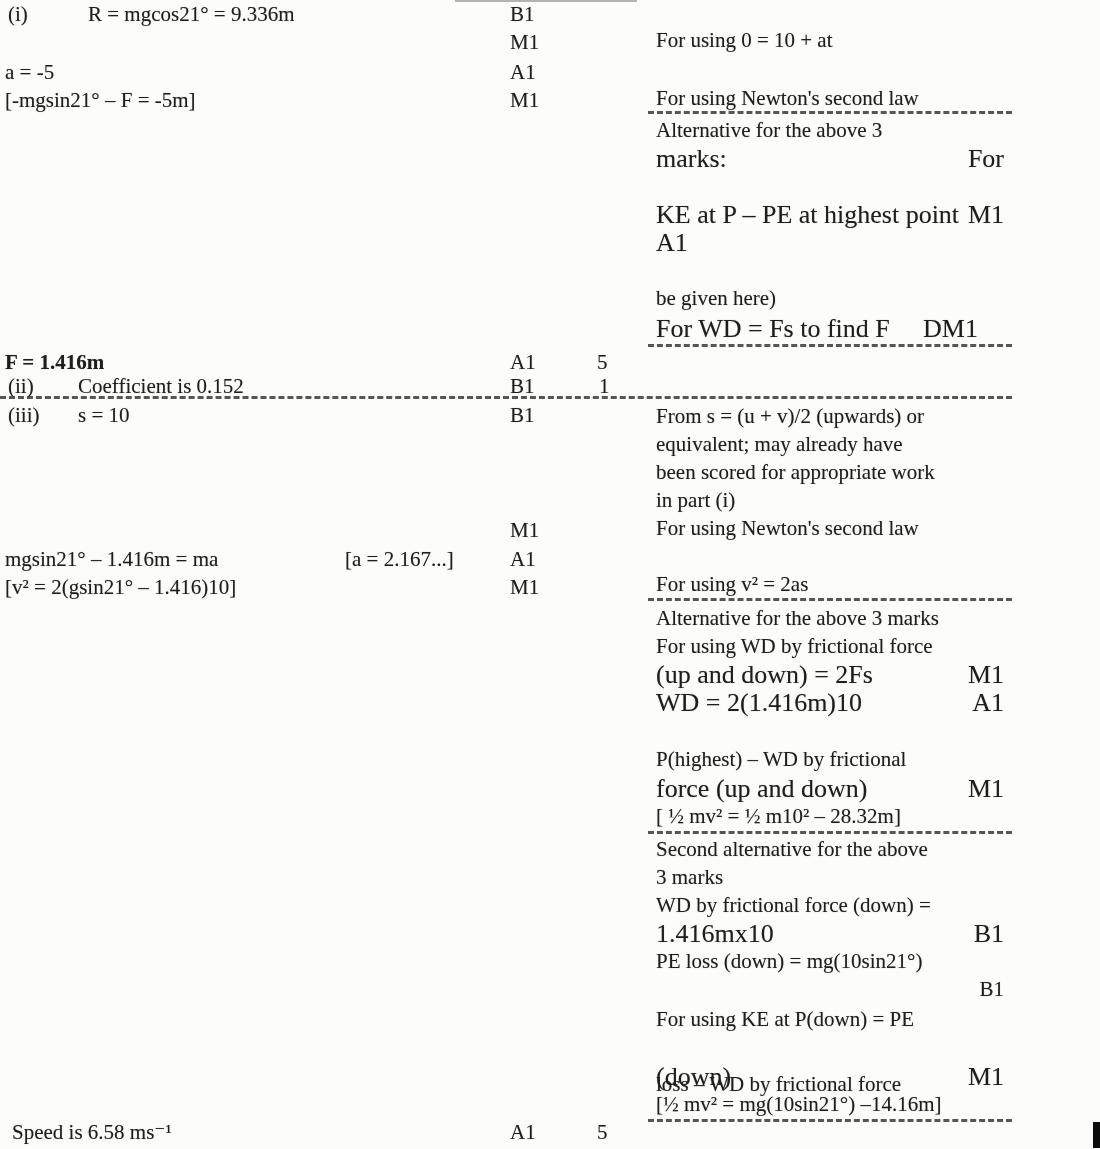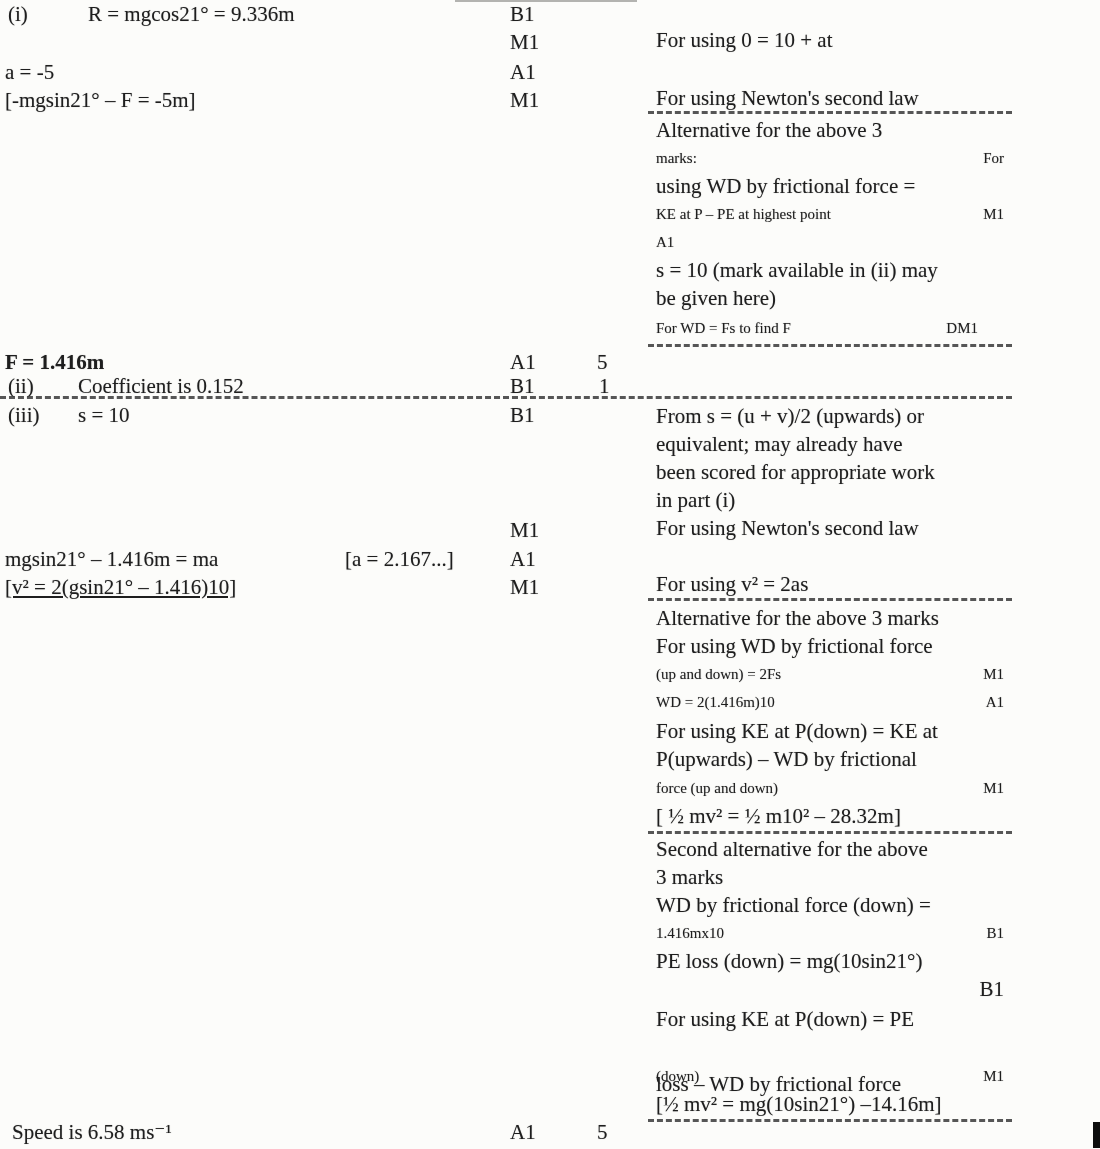--- a/index.html
+++ b/index.html
@@ -17,21 +17,21 @@
   .t{
     position:absolute;
     font-size:21px;line-height:25px;
     white-space:nowrap;
     text-shadow:0 0 1px rgba(30,30,30,.35);
   }
   .cflex{
     position:absolute;
     width:348px;
     display:flex;justify-content:space-between;
-    font-size:15px;line-height:25px;
+    font-size:26px;line-height:25px;
     text-shadow:0 0 1px rgba(30,30,30,.35);
   }
   .cflex span{white-space:nowrap;}
   .right{
     position:absolute;width:348px;text-align:right;
     font-size:21px;line-height:25px;
     text-shadow:0 0 1px rgba(30,30,30,.35);
   }
   .dash{
     position:absolute;height:0;
@@ -58,21 +58,21 @@
   <div class="t" style="left:88px;top:2px;">R = mgcos21° = 9.336m</div>
   <div class="t" style="left:5px;top:60px;">a = -5</div>
   <div class="t" style="left:5px;top:88px;">[-mgsin21° – F = -5m]</div>
   <div class="t" style="left:5px;top:350px;font-weight:bold;">F = 1.416m</div>
   <div class="t" style="left:8px;top:374px;">(ii)</div>
   <div class="t" style="left:78px;top:374px;">Coefficient is 0.152</div>
   <div class="t" style="left:8px;top:403px;">(iii)</div>
   <div class="t" style="left:78px;top:403px;">s = 10</div>
   <div class="t" style="left:5px;top:547px;text-align:right;">mgsin21° – 1.416m = ma</div>
   <div class="t" style="left:345px;top:547px;">[a = 2.167...]</div>
-  <div class="t" style="left:5px;top:575px;text-decoration:underline;">[v² = 2(gsin21° – 1.416)10]</div>
+  <div class="t" style="left:5px;top:575px;">[v² = 2(gsin21° – 1.416)10]</div>
   <div class="t" style="left:12px;top:1120px;">Speed is 6.58 ms⁻¹</div>
 
   <div class="t" style="left:510px;top:2px;">B1</div>
   <div class="t" style="left:510px;top:30px;">M1</div>
   <div class="t" style="left:510px;top:60px;">A1</div>
   <div class="t" style="left:510px;top:88px;">M1</div>
   <div class="t" style="left:510px;top:350px;">A1</div>
   <div class="t" style="left:510px;top:374px;">B1</div>
   <div class="t" style="left:510px;top:403px;">B1</div>
   <div class="t" style="left:510px;top:518px;">M1</div>
@@ -86,29 +86,27 @@
 
   <div class="t" style="left:656px;top:28px;">For using 0 = 10 + at</div>
   <div class="t" style="left:656px;top:86px;">For using Newton's second law</div>
   <div class="dash" style="left:648px;top:111px;width:364px;"></div>
 
   <div class="t" style="left:656px;top:118px;">Alternative for the above 3</div>
   <div class="cflex" style="left:656px;top:146px;">
     <span>marks:</span>
     <span>For</span>
   </div>
-  <div class="t" style="left:656px;top:174px;">using WD by frictional force =</div>
   <div class="cflex" style="left:656px;top:202px;">
     <span>KE at P – PE at highest point</span>
     <span>M1</span>
   </div>
   <div class="cflex" style="left:656px;top:230px;">
     <span>A1</span>
   </div>
-  <div class="t" style="left:656px;top:258px;">s = 10 (mark available in (ii) may</div>
   <div class="t" style="left:656px;top:286px;text-align:right;">be given here)</div>
   <div class="cflex" style="left:656px;top:316px;width:322px;">
     <span>For WD = Fs to find F</span>
     <span>DM1</span>
   </div>
   <div class="dash" style="left:648px;top:344px;width:364px;"></div>
 
   <div class="dash" style="left:0;top:396px;width:1012px;"></div>
 
   <div class="t" style="left:656px;top:404px;">From s = (u + v)/2 (upwards) or</div>
@@ -123,22 +121,21 @@
   <div class="t" style="left:656px;top:606px;">Alternative for the above 3 marks</div>
   <div class="t" style="left:656px;top:634px;">For using WD by frictional force</div>
   <div class="cflex" style="left:656px;top:662px;">
     <span>(up and down) = 2Fs</span>
     <span>M1</span>
   </div>
   <div class="cflex" style="left:656px;top:690px;">
     <span>WD = 2(1.416m)10</span>
     <span>A1</span>
   </div>
-  <div class="t" style="left:656px;top:719px;">For using KE at P(down) = KE at</div>
-  <div class="t" style="left:656px;top:747px;">P(upwards) – WD by frictional</div>
+  <div class="t" style="left:656px;top:747px;">P(highest) – WD by frictional</div>
   <div class="cflex" style="left:656px;top:776px;">
     <span>force (up and down)</span>
     <span>M1</span>
   </div>
   <div class="t" style="left:656px;top:804px;">[ ½ mv² = ½ m10² – 28.32m]</div>
   <div class="dash" style="left:648px;top:831px;width:364px;"></div>
 
   <div class="t" style="left:656px;top:837px;">Second alternative for the above</div>
   <div class="t" style="left:656px;top:865px;">3 marks</div>
   <div class="t" style="left:656px;top:893px;">WD by frictional force (down) =</div>

